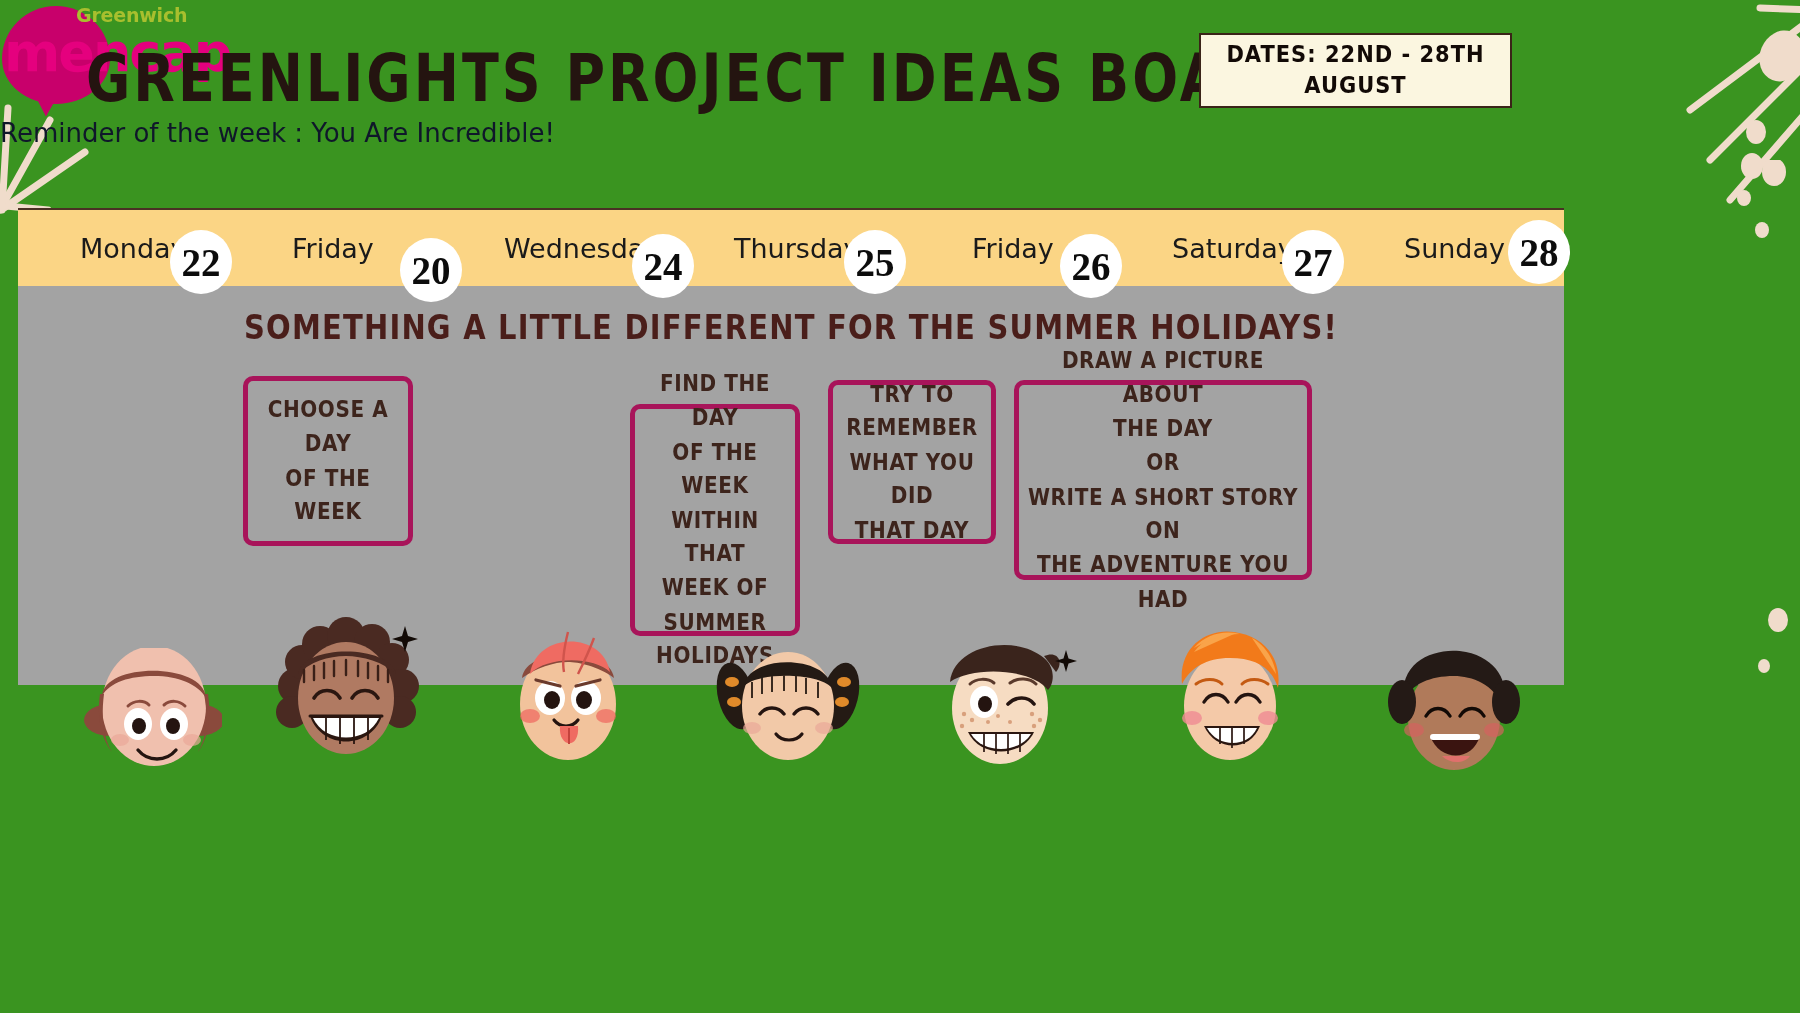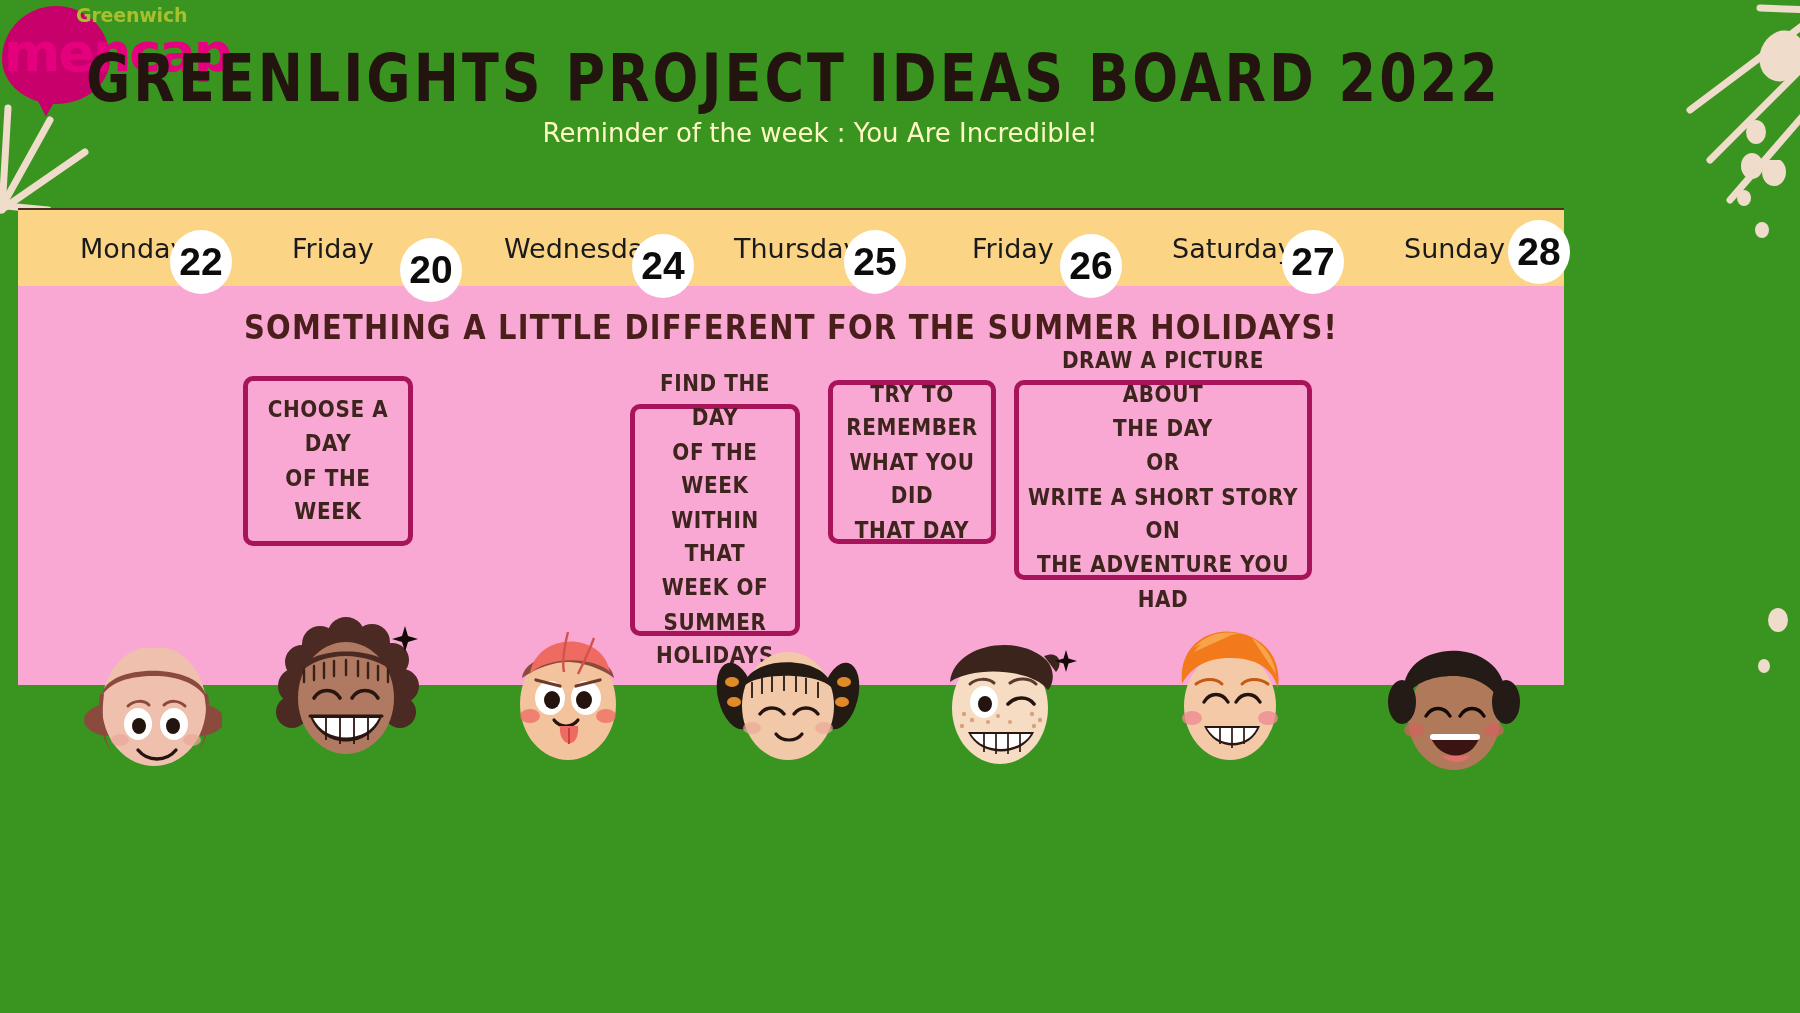--- a/index.html
+++ b/index.html
@@ -93,23 +93,23 @@
   #date-badge .txt {
     font-family: "DejaVu Sans", sans-serif;
     font-weight: bold; font-size: 21px; color: #120a06;
     letter-spacing: 1px; line-height: 1.35;
     transform: scaleY(1.1);
   }
 
   
   #reminder {
     position: absolute; left: 0; top: 118px; width: 1560px;
-    text-align: center;
-    font-family: "DejaVu Sans", sans-serif;
-    font-size: 26px; color: #fef9c3; margin-left: 40px;
+    text-align: left;
+    font-family: "DejaVu Sans", sans-serif;
+    font-size: 26px; color: #0f172a;
   }
 
   
   #tabs { position: absolute; left: 18px; top: 208px; width: 1546px; height: 80px; }
   .tab {
     position: absolute; top: 0; height: 80px;
     background: #fbd585;
     border-top: 2px solid #4a3124;
     border-bottom: 2px solid #6a4a33;
     display: flex; align-items: center;
@@ -118,30 +118,30 @@
     font-family: "DejaVu Sans", sans-serif;
     font-size: 27px; color: #1a1a1a;
     white-space: nowrap;
   }
   .daycircle {
     position: absolute;
     width: 62px; height: 64px;
     background: #ffffff;
     border-radius: 50%;
     display: flex; align-items: center; justify-content: center;
-    font-family: Liberation Sans, sans-serif;
+    font-family: Liberation Serif, serif;
     font-weight: bold; font-size: 39px; color: #0c0c0c;
     z-index: 6;
   }
 
   
   #panel {
     position: absolute; left: 18px; top: 286px;
     width: 1546px; height: 399px;
-    background: #f9a8d4;
+    background: #a3a3a3;
     padding-left: 29px;
   }
 
   #panel-heading {
     position: absolute; left: 0; top: 24px; width: 100%;
     text-align: center;
     font-family: "DejaVu Sans", sans-serif;
     font-weight: bold;
     font-size: 29px;
     color: #4a1e1a;
@@ -253,20 +253,26 @@
   <div id="logo">
     <div class="tail"></div>
     <div class="bubble"></div>
     <div class="greenwich">Greenwich</div>
     <div class="mencap">mencap</div>
   </div>
 
 
   <div id="title">GREENLIGHTS PROJECT IDEAS BOARD 2022</div>
 
+  <div id="date-badge">
+    <div class="txt">
+      <span>DATES: 22ND - 28TH</span><br>
+      <span>AUGUST</span>
+    </div>
+  </div>
 
   <div id="reminder">Reminder of the week : You Are Incredible!</div>
 
   <div id="tabs">
 
     <div class="tab" style="left:0px; width:218px; padding-left:62px;">
       <span class="dayname">Monday</span>
     </div>
     <div class="daycircle" style="left:152px; top:22px;">22</div>
 

